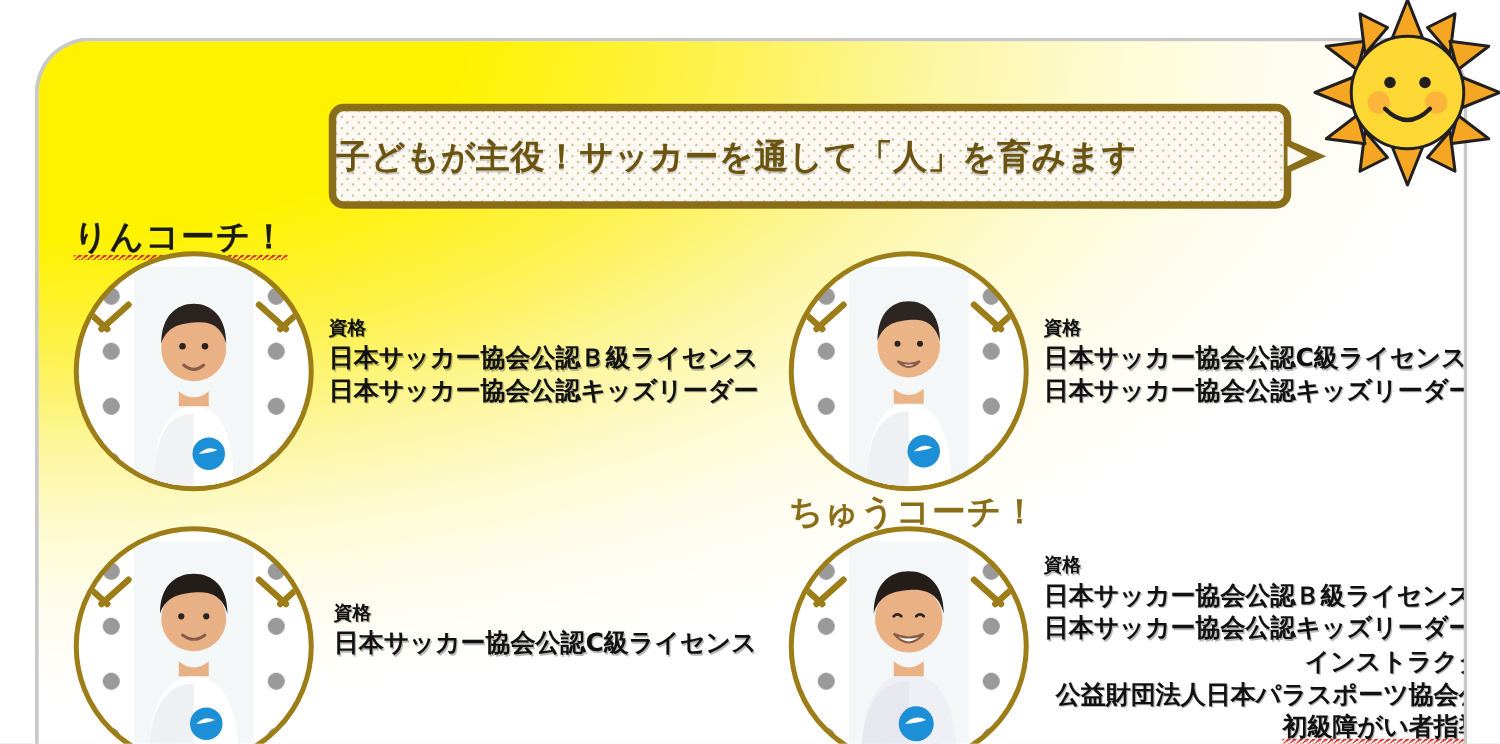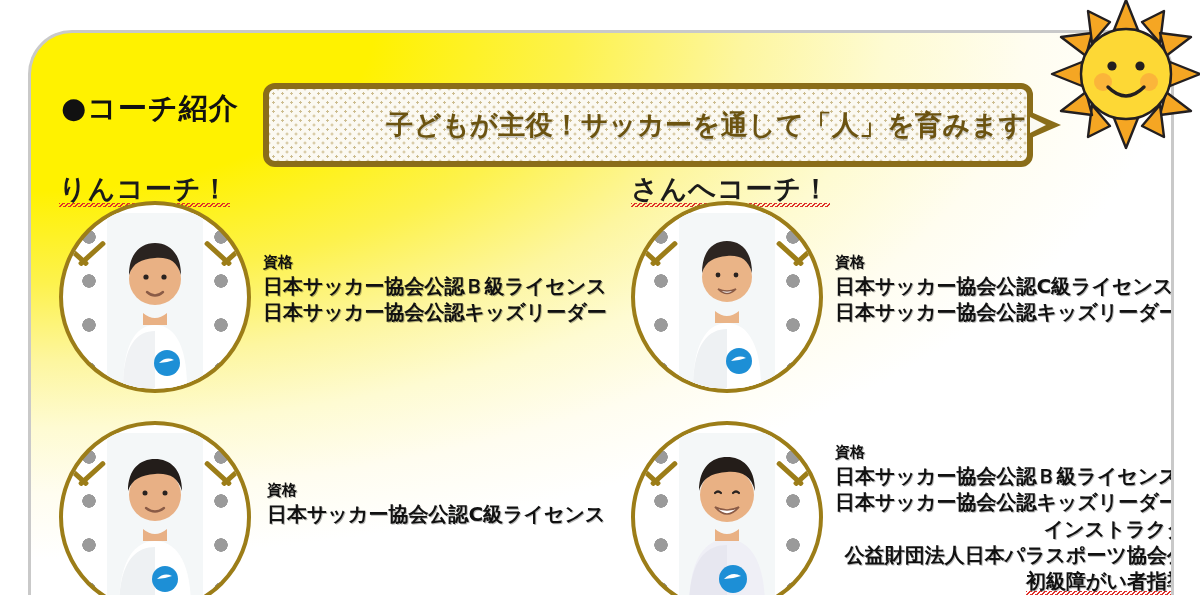--- a/index.html
+++ b/index.html
@@ -49,21 +49,21 @@
     position:absolute;inset:0;
     border:6px solid #8a6d19;
     border-radius:12px;
     background-color:#fbf9f2;
     background-image:
       radial-gradient(#cdbd8f 1.1px, transparent 1.2px),
       radial-gradient(#cdbd8f 1.1px, transparent 1.2px);
     background-size:9px 9px, 9px 9px;
     background-position:0 0, 4.5px 4.5px;
     box-sizing:border-box;
-    display:flex;align-items:center;justify-content:flex-end;
+    display:flex;align-items:center;justify-content:flex-start;
   }
   .bubble-text{
     font-size:27px;font-weight:bold;color:#6b5310;
     letter-spacing:0.5px;white-space:nowrap;
     text-shadow:0 2px 0 rgba(0,0,0,.18);
     font-family:"DejaVu Sans","Liberation Sans",sans-serif;
   }
   .bubble-tail{
     position:absolute;right:-28px;top:29px;
     width:0;height:0;
@@ -152,21 +152,20 @@
   }
 </style>
 </head>
 <body>
 
 <div id="stage">
 
   <div class="card">
     <div class="card-inner">
 
-      <div class="section-title">●コーチ紹介</div>
 
       <div class="bubble-wrap">
         <div class="bubble">
           <span class="bubble-text">子どもが主役！サッカーを通して「人」を育みます</span>
         </div>
         <div class="bubble-tail"></div>
         <div class="bubble-tail-in"></div>
       </div>
 
       <div class="coach" style="left:28px;top:138px;width:580px;height:210px;">
@@ -193,23 +192,20 @@
           <span class="tick d"></span>
         </div>
         <div class="quals" style="left:204px;top:82px;">
           <div class="q-head">資格</div>
           <div class="q-line">日本サッカー協会公認Ｂ級ライセンス</div>
           <div class="q-line">日本サッカー協会公認キッズリーダー</div>
         </div>
       </div>
 
       <div class="coach" style="left:600px;top:138px;width:560px;height:210px;">
-        <div class="coach-name dark">
-          <span class="spell">さんへコーチ！</span>
-        </div>
         <div class="photo-frame" style="left:0px;top:30px;">
           <svg class="photo-person" viewBox="0 0 96 175">
             <rect x="0" y="0" width="96" height="175" fill="#f4f7f8"></rect>
             <path d="M14 175 C14 124 32 110 48 110 C64 110 82 124 82 175 Z" fill="#ffffff"></path>
             <path d="M14 175 C14 130 30 116 48 116 L48 175 Z" fill="#eef1f3"></path>
             <circle cx="48" cy="64" r="25" fill="#eab487"></circle>
             <path d="M23 60 C23 38 34 28 48 28 C62 28 73 38 73 60 C69 46 61 42 48 43 C35 44 27 48 23 60 Z" fill="#2d2521"></path>
             <circle cx="39" cy="62" r="2.4" fill="#2a2320"></circle>
             <circle cx="57" cy="62" r="2.4" fill="#2a2320"></circle>
             <path d="M39 76 Q48 85 57 76 Q48 80 39 76z" fill="#ffffff" stroke="#8a5b46" stroke-width="1.6"></path>
@@ -249,20 +245,23 @@
           <span class="tick c"></span>
           <span class="tick d"></span>
         </div>
         <div class="quals" style="left:208px;top:90px;">
           <div class="q-head">資格</div>
           <div class="q-line">日本サッカー協会公認C級ライセンス</div>
         </div>
       </div>
 
       <div class="coach" style="left:600px;top:358px;width:560px;height:215px;">
+        <div class="coach-name gold">
+          <span>ちゅうコーチ！</span>
+        </div>
         <div class="photo-frame" style="left:0px;top:30px;">
           <svg class="photo-person" viewBox="0 0 96 175">
             <rect x="0" y="0" width="96" height="175" fill="#f4f7f8"></rect>
             <path d="M10 175 C10 120 30 106 48 106 C66 106 86 120 86 175 Z" fill="#efeff6"></path>
             <path d="M10 175 C10 126 28 112 48 112 L48 175 Z" fill="#e7e7f0"></path>
             <circle cx="48" cy="62" r="27" fill="#e9b184"></circle>
             <path d="M20 58 C20 34 33 24 48 24 C63 24 76 34 76 58 C72 42 62 38 48 39 C34 40 24 44 20 58 Z" fill="#241d19"></path>
             <path d="M36 60 q3 -3 6 0" stroke="#2a2320" stroke-width="2.2" fill="none" stroke-linecap="round"></path>
             <path d="M54 60 q3 -3 6 0" stroke="#2a2320" stroke-width="2.2" fill="none" stroke-linecap="round"></path>
             <path d="M36 74 Q48 88 60 74 Q48 80 36 74z" fill="#ffffff" stroke="#8a5b46" stroke-width="1.7"></path>

